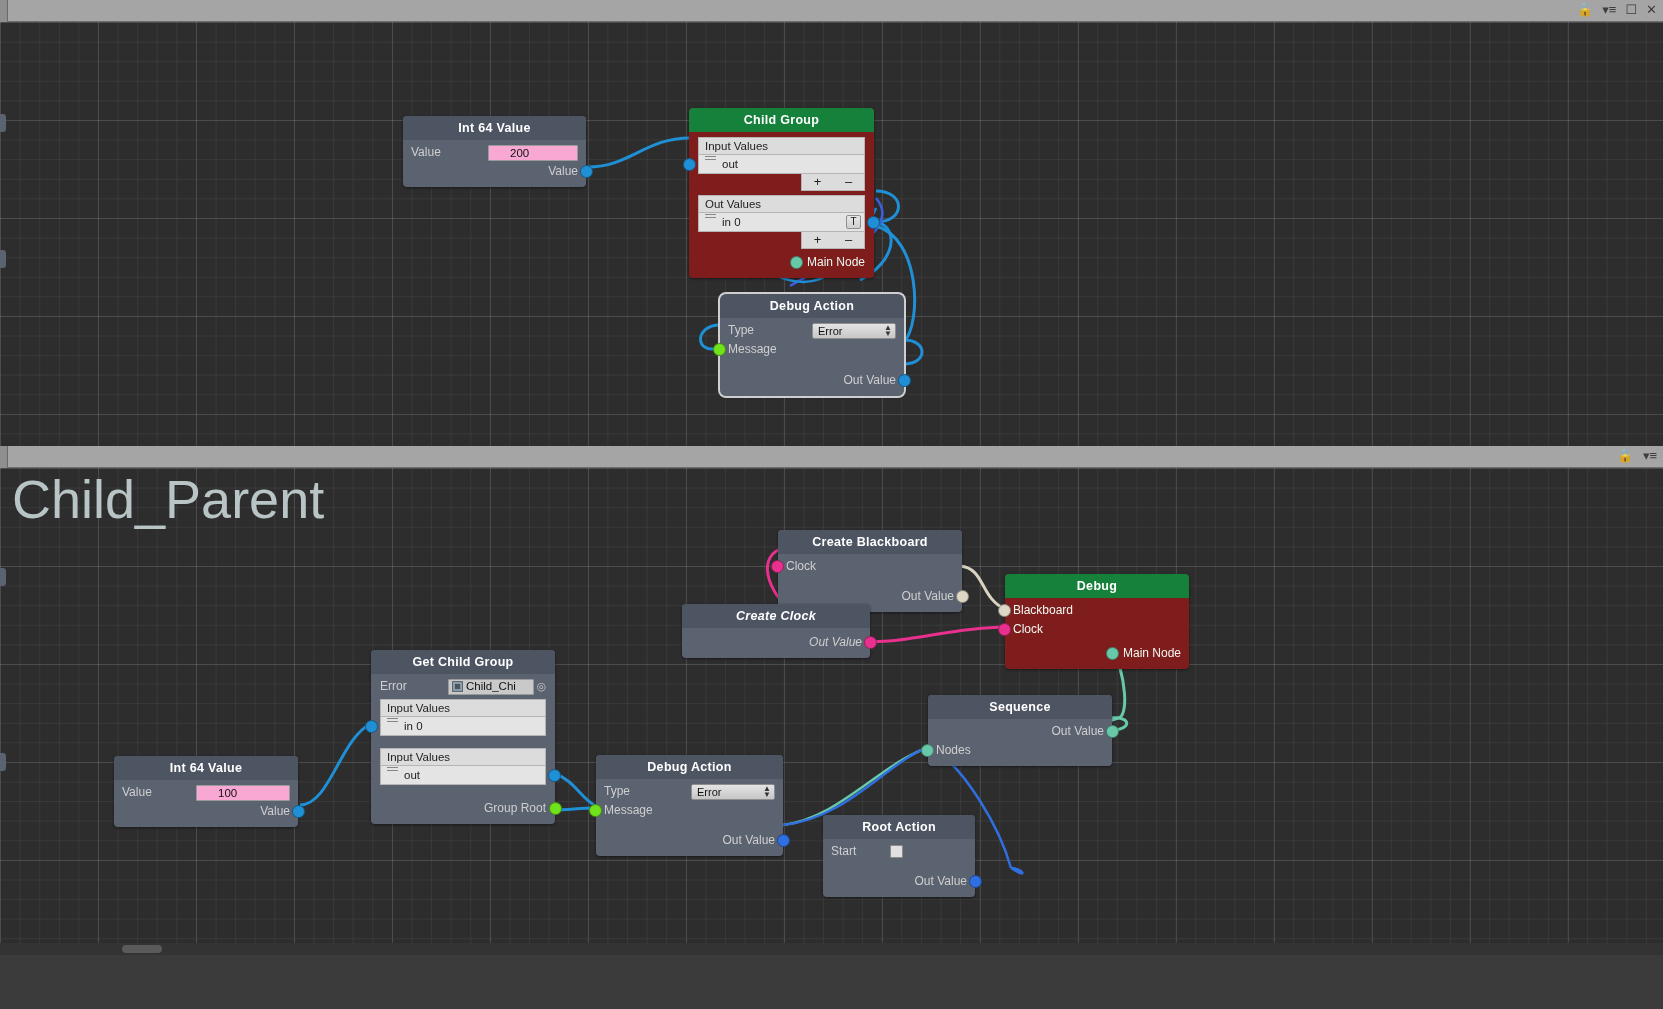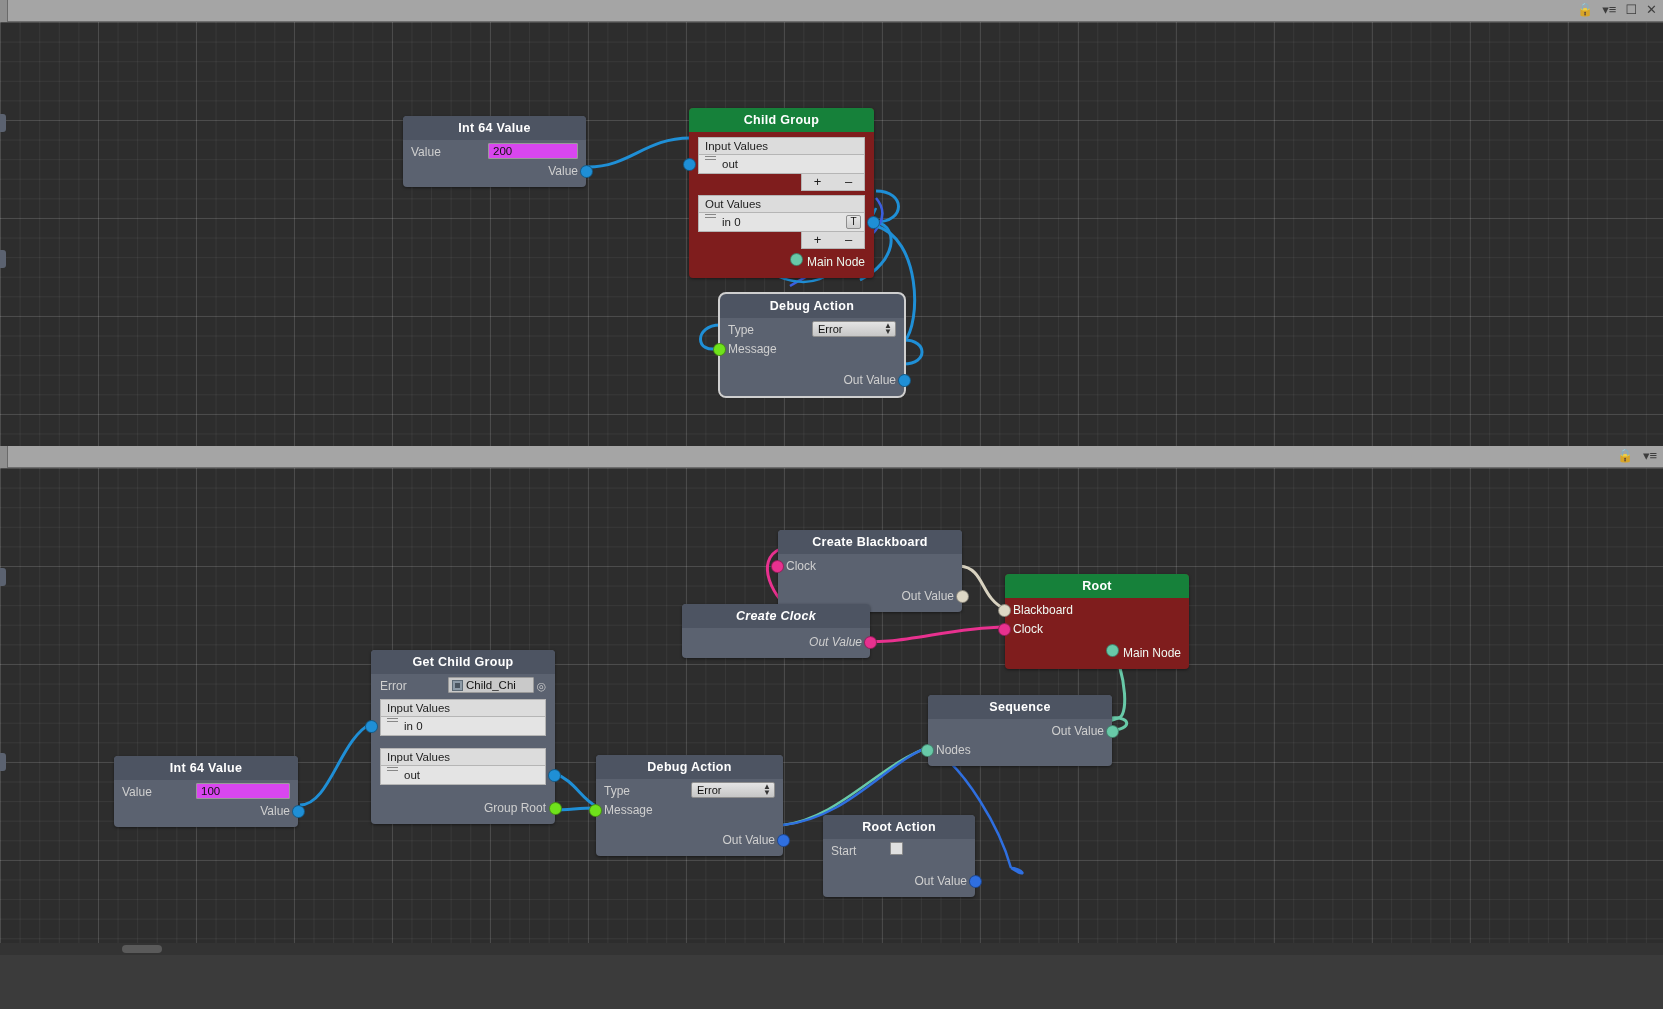--- a/index.html
+++ b/index.html
@@ -97,21 +97,21 @@
   .node.green { background: #7f1d1d; }
   .node.green .hdr { background: #16813a; }
 
   .node.selected {
     outline: 2px solid #cfcfcf;
     border-radius: 6px;
   }
 
   .row {
     position: relative; height: 19px; line-height: 19px;
-    padding: 0 8px; display: flex; 
+    padding: 0 8px; display: flex; align-items: center;
     font-size: 12px; color: #cfcfcf; white-space: nowrap;
   }
   .row.right { justify-content: flex-end; }
   .row .lbl { color: #cfcfcf; }
   .row .spacer { flex: 1; }
 
   
   .port {
     position: absolute; width: 13px; height: 13px; border-radius: 50%;
     border: 1px solid rgba(0,0,0,.35);
@@ -121,23 +121,23 @@
 
   .p-blue   { background: #1f8fd6; }
   .p-green  { background: #6fe21b; }
   .p-teal   { background: #68c9a8; }
   .p-pink   { background: #e8318f; }
   .p-beige  { background: #ddd7c5; }
   .p-bluedk { background: #2f6fe0; }
 
   
   .field {
-    background: #d946ef; border: 1px solid #9a9a9a;
+    background: #f9a8d4; border: 1px solid #9a9a9a;
     height: 16px; line-height: 15px;
-    color: #111; font-size: 11.5px; padding: 0 4px;
+    color: #111; font-size: 11.5px; padding: 0 21px;
     border-radius: 1px;
   }
   .objfield {
     background: #c9c9c9; border: 1px solid #9a9a9a;
     height: 16px; line-height: 15px; color: #111; font-size: 11.5px;
     padding: 0 3px; border-radius: 1px;
     display: flex; align-items: center; gap: 3px; overflow: hidden;
   }
   .objfield .oico {
     width: 11px; height: 11px; background: #8d9aa6;
@@ -333,20 +333,21 @@
     <div class="tab">xNode</div>
     <div class="chrome-icons">
       <span class="ci">🔒</span>
       <span class="ci">▾≡</span>
     </div>
   </div>
 
   <div class="panel p2">
     <div class="grid"></div>
 
+    <div class="graph-title" style="left:12px; top:0px;">Child_Parent</div>
 
     <div class="edge-stub" style="left:0; top:100px; width:6px; height:18px;"></div>
     <div class="edge-stub" style="left:0; top:285px; width:6px; height:18px;"></div>
 
     <svg class="wires" width="1663" height="475">
 
       <path d="M 843,172 C 900,180 940,160 1005,159" stroke="#e8318f" stroke-width="3" fill="none"></path>
 
       <path d="M 780,81 C 755,92 770,130 800,150" stroke="#e8318f" stroke-width="3" fill="none"></path>
 
@@ -441,21 +442,21 @@
       <div class="hdr">Create Clock</div>
       <div class="body">
         <div class="row right" style="margin-top:2px;">
           <span class="lbl">Out Value</span>
           <span class="port right p-pink" style="top:3px;"></span>
         </div>
       </div>
     </div>
 
     <div class="node green" style="left:1005px; top:106px; width:184px;">
-      <div class="hdr">Root</div>
+      <div class="hdr">Debug</div>
       <div class="body">
         <div class="row">
           <span class="port left p-beige" style="top:3px;"></span>
           <span class="lbl" style="color:#f0f8f2;">Blackboard</span>
         </div>
         <div class="row">
           <span class="port left p-pink" style="top:3px;"></span>
           <span class="lbl" style="color:#f0f8f2;">Clock</span>
         </div>
         <div class="row right" style="margin-top:5px;">

